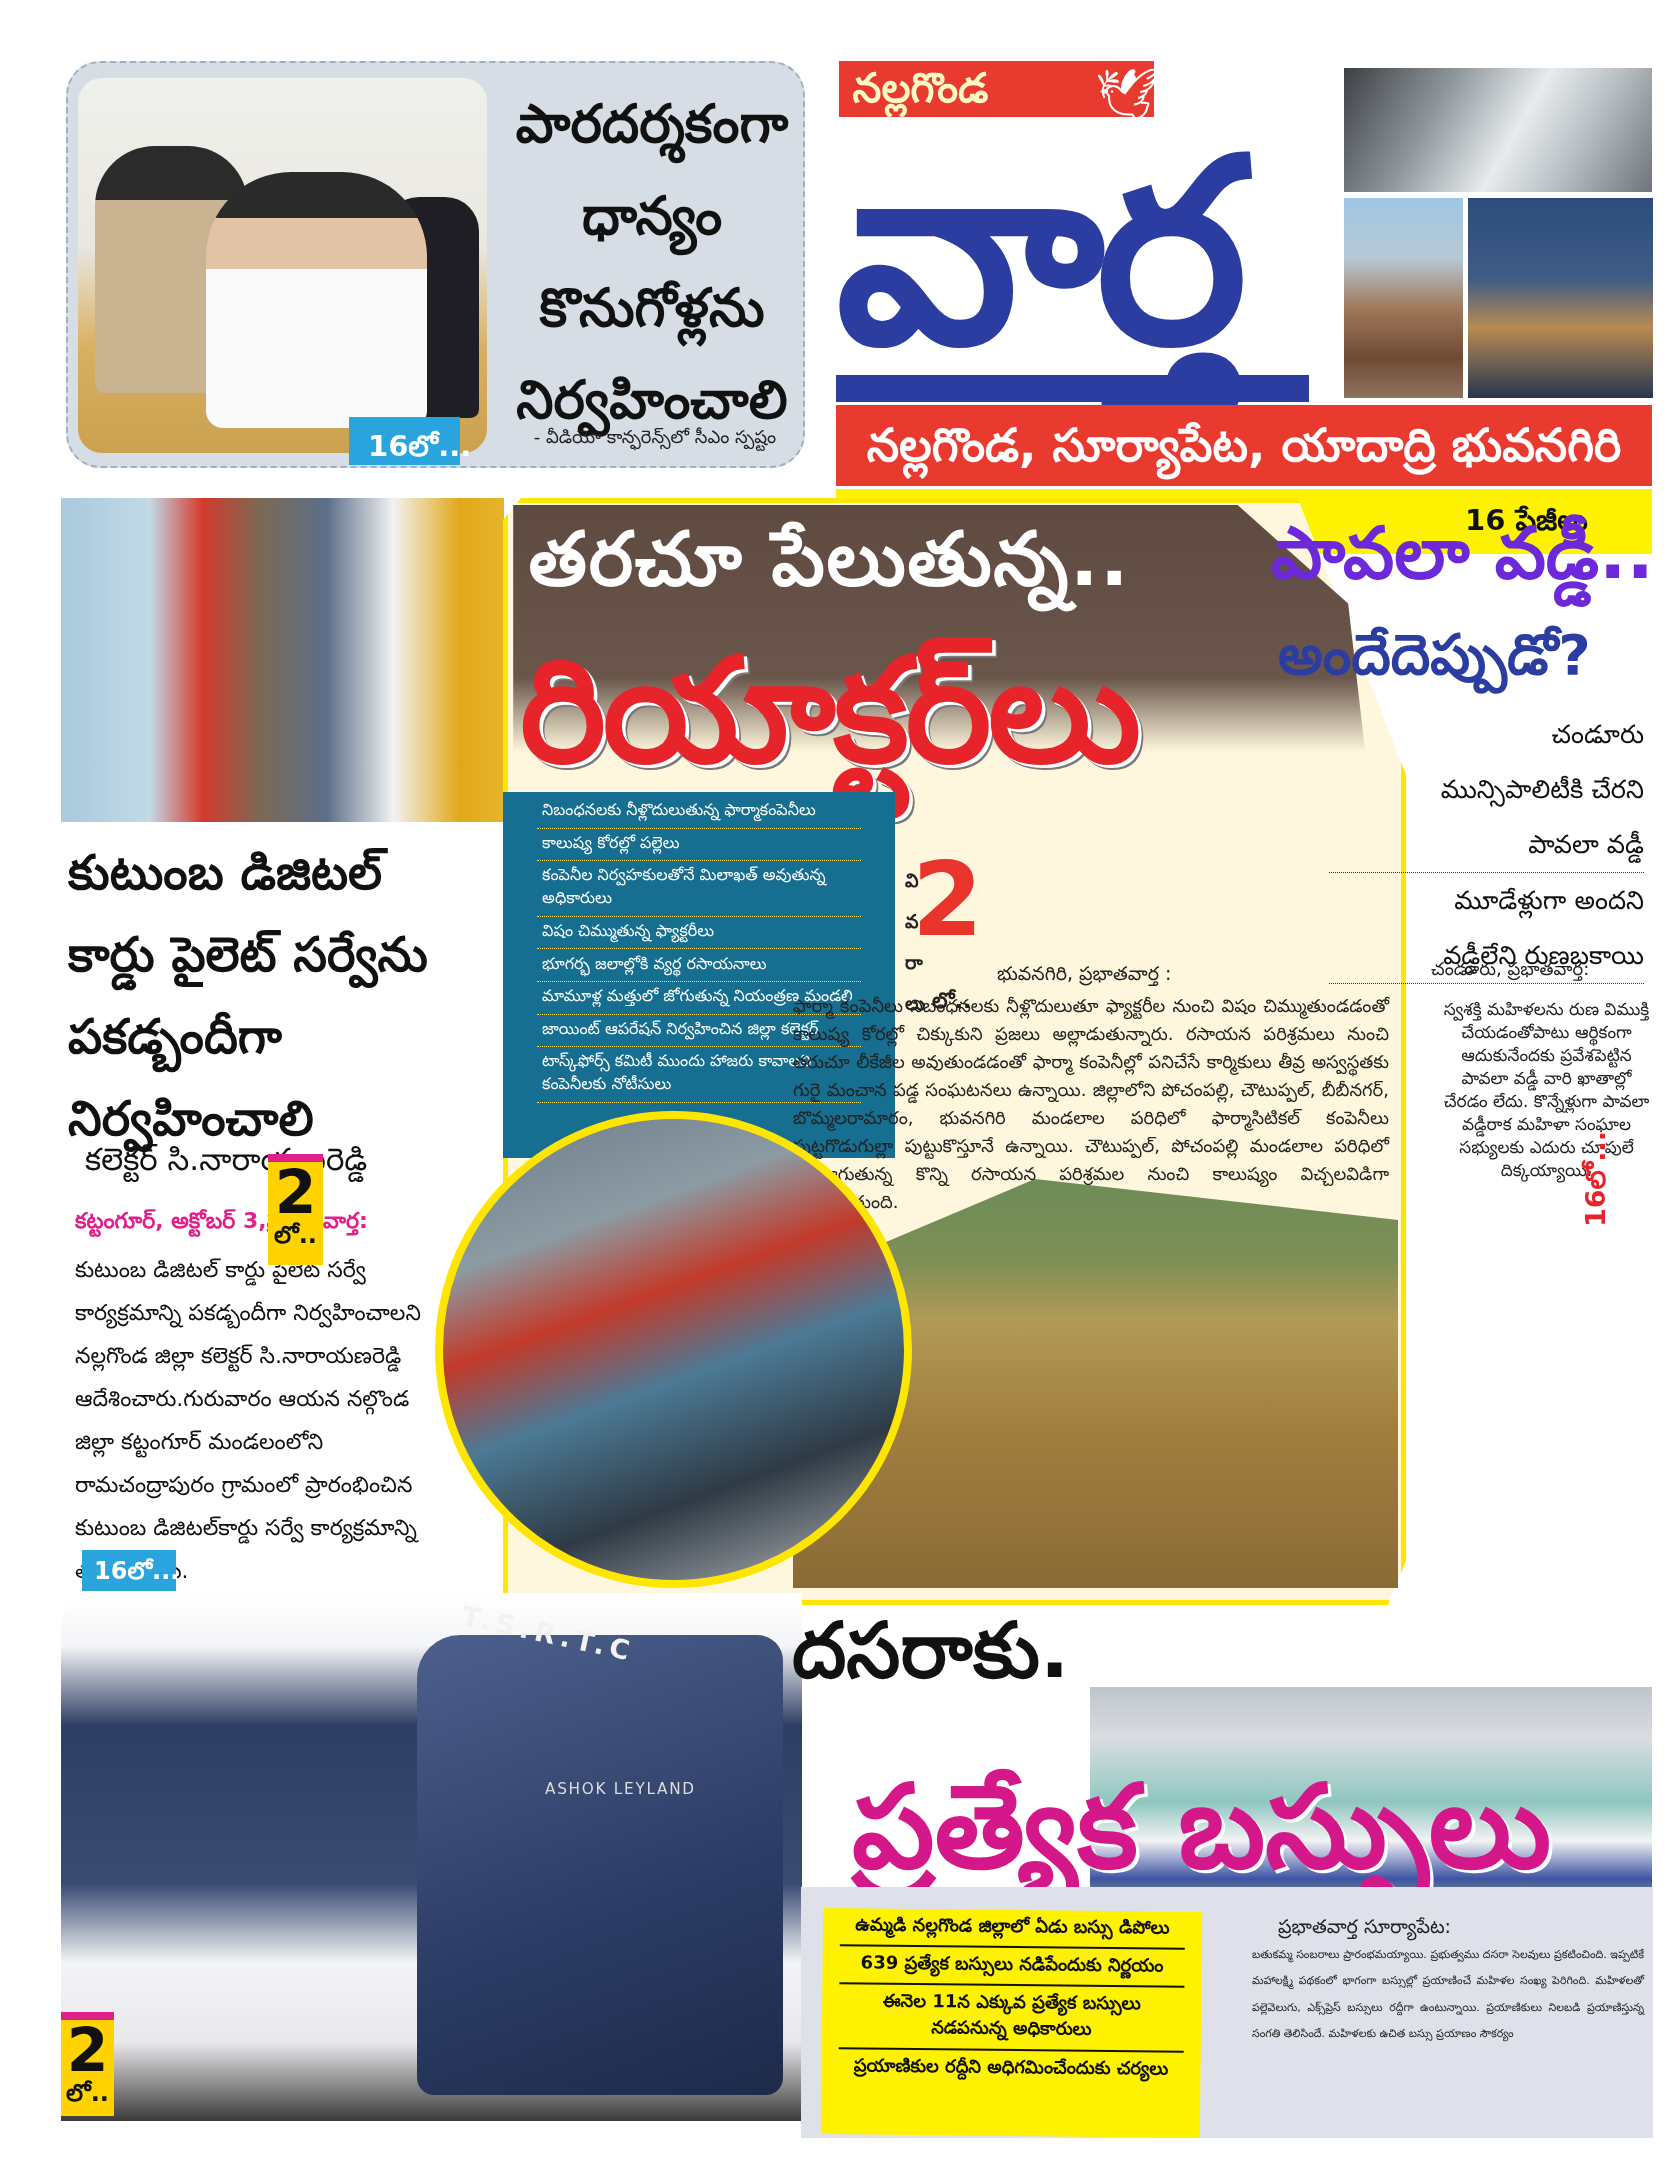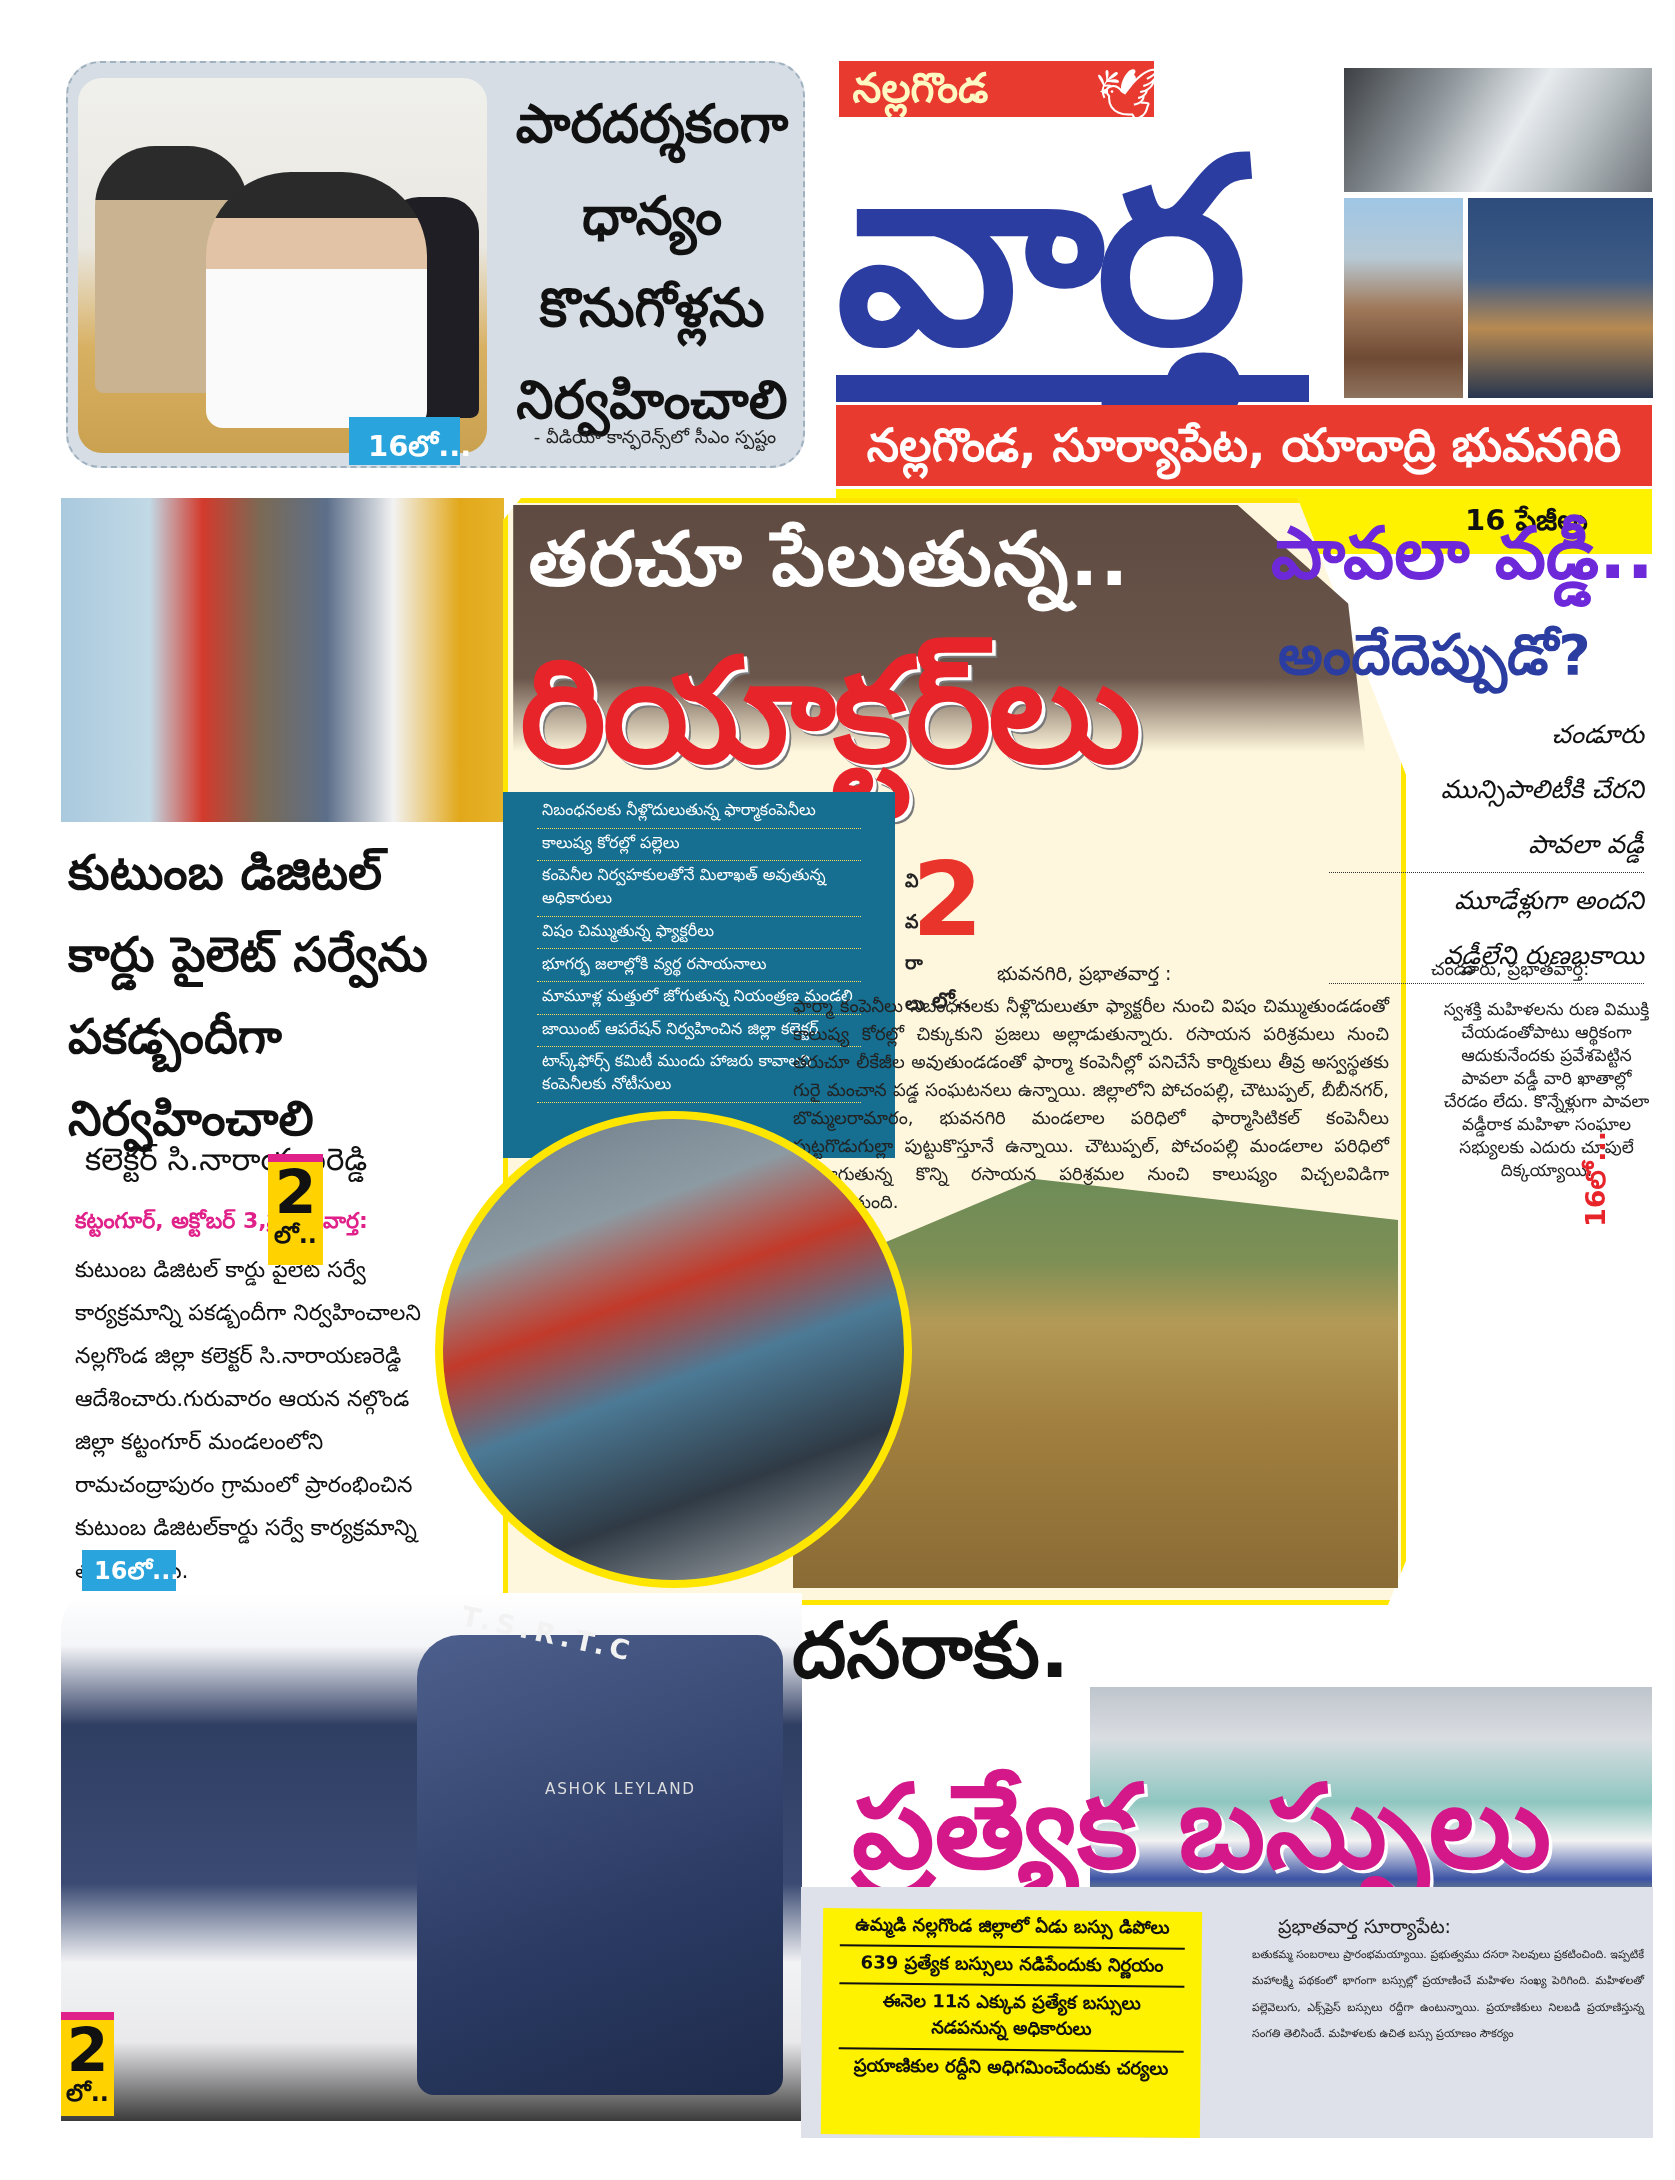--- a/index.html
+++ b/index.html
@@ -62,21 +62,21 @@
   .field { position:absolute; left: 290px; top: 681px; width: 605px; height: 409px; background: linear-gradient(180deg,#6e8c58 0%,#7d8f55 20%,#b39a56 35%,#a17f3f 60%,#8a6b35 100%); clip-path: polygon(0 25%, 40% 0, 100% 10%, 100% 100%, 0 100%); }
   .badge-2lo { position:absolute; background: #ffd200; border-top: 8.5px solid #e0218a; text-align: center; color: #111; font-weight: bold; }
   .badge-2lo .n { font-size: 60px; line-height: 61px; }
   .badge-2lo .l { font-size: 24px; line-height: 25.6px; }
   .center-2lo { left: 268px; top: 1154px; width: 55px; height: 111px; }
 
   
   .right-head1 { left: 1227px; top: 511px; font-size: 72px; font-weight: bold; color: #6d28d9; margin-left: 44px; }
   .right-head2 { left: 1278px; top: 622px; font-size: 56px; font-weight: bold; color: #2b3da0; }
   .right-subs { left: 1329px; top: 707px; width: 315px; text-align: right; }
-  .right-subs div { font-size: 25.6px; line-height: 55px; color: #111; font-style: italic; }
+  .right-subs div { font-size: 25.6px; line-height: 55px; color: #111; }
   .right-subs div.dotted { border-bottom: 1.7px dotted #333; }
   .right-dateline { left: 1431px; top: 958px; font-size: 18px; color: #222; }
   .right-body { left: 1440px; top: 986px; width: 213px; font-size: 17px; line-height: 23px; text-align: center; color: #222; margin-top: 12px; }
   .right-16lo { left: 1580px; top: 1227px; font-size: 27px; font-weight: bold; color: #e8242b; transform: rotate(-90deg); transform-origin: left top; }
 
   
   .bus-photo { left: 61px; top: 1593px; width: 741px; height: 528px;
     background: linear-gradient(180deg,#ffffff 0%,#f4f5f8 10%,#2f3e63 25%,#3a4a72 55%,#f2f3f5 70%,#e9e9ec 85%,#3b3b3b 100%); border-radius: 34px 0 0 0; }
   .bus-windshield { left: 417px; top: 1635px; width: 366px; height: 460px; background: linear-gradient(160deg,#4d5f8c 0%,#2b3b64 60%,#1e2a4a 100%); border-radius: 43px 25.6px 17px 17px; }
   .bus-label { left: 460px; top: 1618px; font-size: 27px; color: #f2f2f2; font-weight: bold; letter-spacing: 5.1px; transform: rotate(12deg); }

